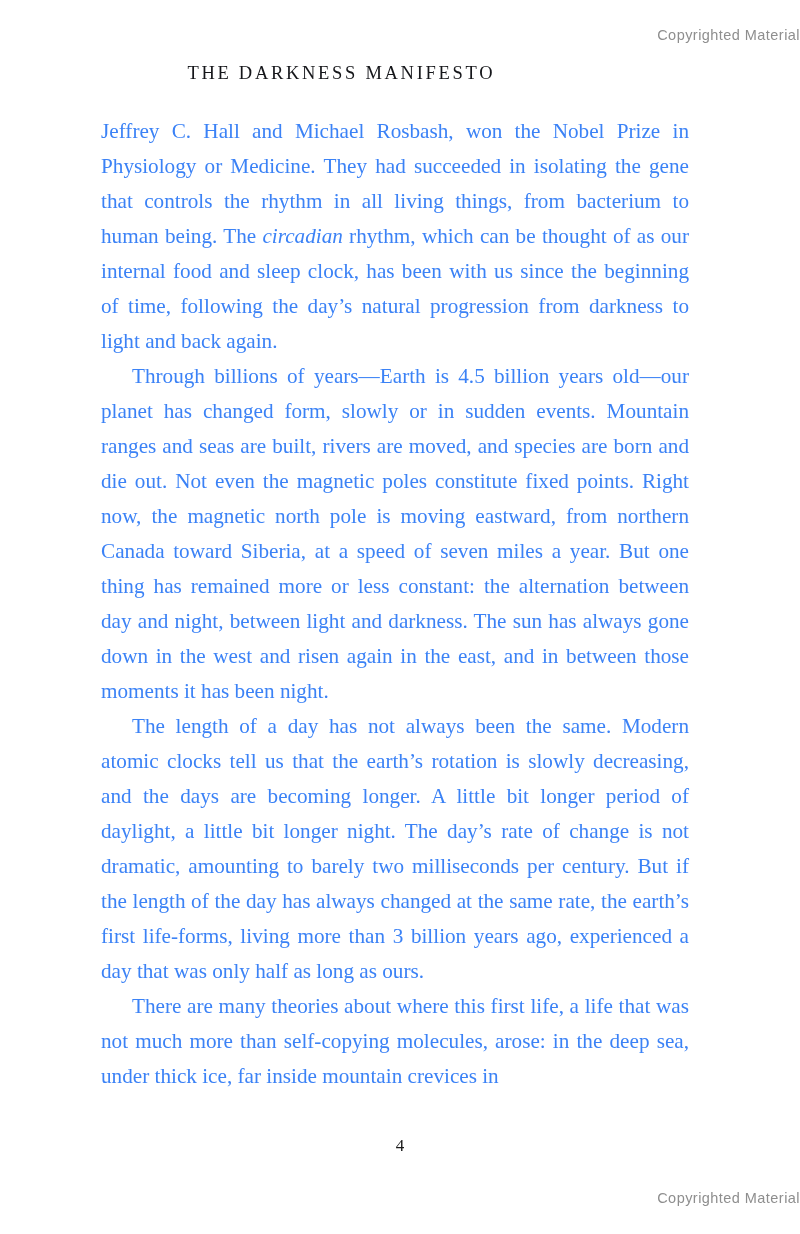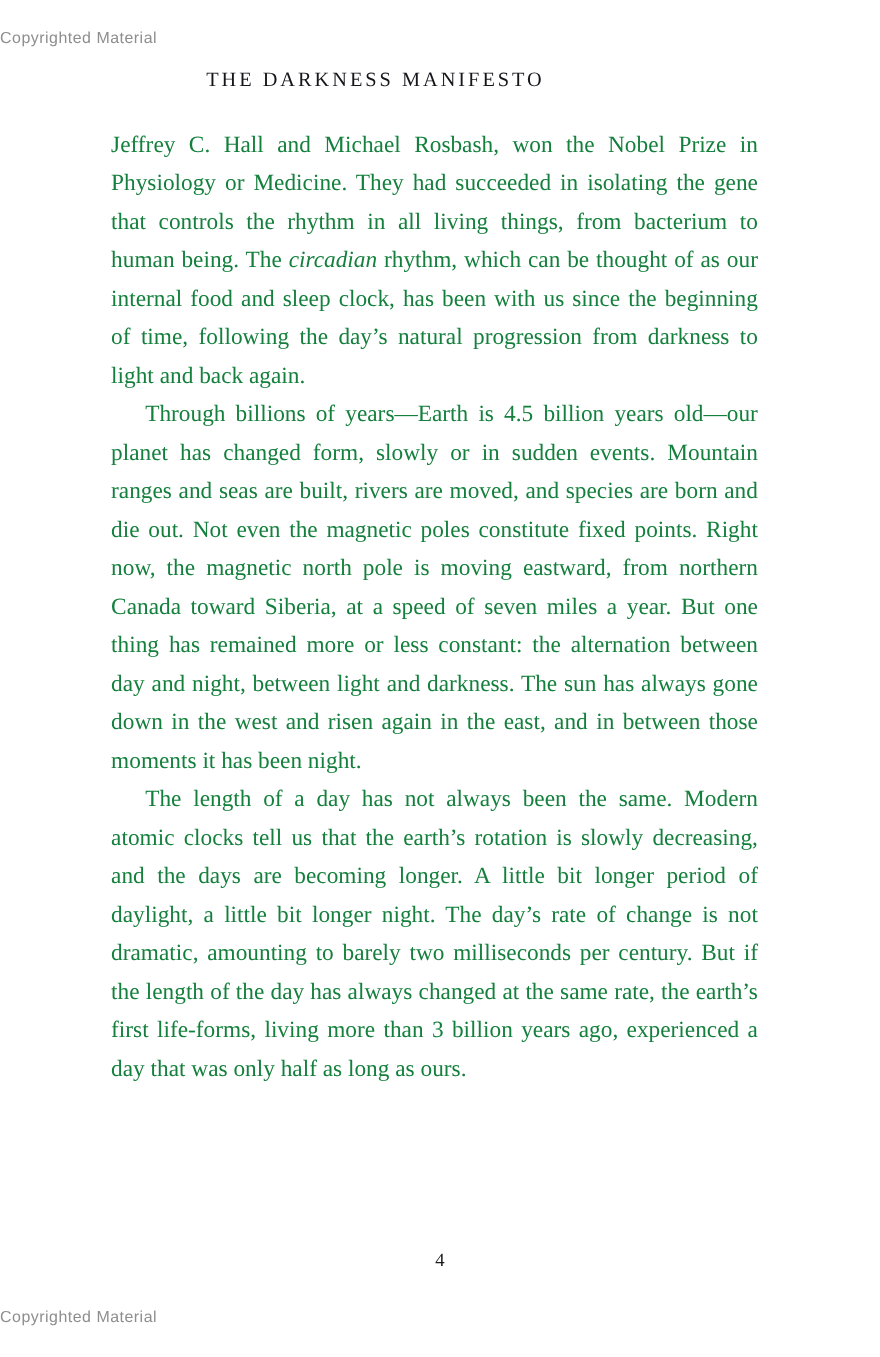--- a/index.html
+++ b/index.html
@@ -22,21 +22,21 @@
     inset: 0;
     width: 800px;
     height: 1234px;
   }
 
   
   .watermark {
     position: absolute;
     left: 0;
     width: 800px;
-    text-align: left;
+    text-align: right;
     font-family: "Liberation Sans", "DejaVu Sans", sans-serif;
     font-size: 14.5px;
     letter-spacing: 0.45px;
     color: #8e8e8e;
     white-space: nowrap;
   }
   .watermark-top { top: 27px; }
   .watermark-bottom { top: 1190px; }
 
   
@@ -60,21 +60,21 @@
     left: 101px;
     top: 114px;
     width: 588px;
   }
   .para {
     margin: 0;
     font-size: 21.2px;
     line-height: 35px;
     text-align: justify;
     text-justify: inter-word;
-    color: #15803d;
+    color: #3b82f6;
     hyphens: manual;
   }
   .para.indent {
     text-indent: 31px;
   }
   .para em {
     font-style: italic;
   }
 
   
@@ -98,20 +98,21 @@
   <div class="running-head">THE DARKNESS MANIFESTO</div>
 
   <div class="textblock">
 
     <p class="para"><span>Jeffrey C. Hall and Michael Rosbash, won the Nobel Prize in Physiology or Medicine. They had succeeded in isolating the gene that controls the rhythm in all living things, from bacterium to human being. The </span><em>circadian</em><span> rhythm, which can be thought of as our internal food and sleep clock, has been with us since the beginning of time, following the day’s natural progression from darkness to light and back again.</span></p>
 
     <p class="para indent">Through billions of years—Earth is 4.5 billion years old—our planet has changed form, slowly or in sudden events. Mountain ranges and seas are built, rivers are moved, and species are born and die out. Not even the magnetic poles constitute fixed points. Right now, the magnetic north pole is moving eastward, from northern Canada toward Siberia, at a speed of seven miles a year. But one thing has remained more or less constant: the alternation between day and night, between light and darkness. The sun has always gone down in the west and risen again in the east, and in between those moments it has been night.</p>
 
     <p class="para indent">The length of a day has not always been the same. Modern atomic clocks tell us that the earth’s rotation is slowly decreasing, and the days are becoming longer. A little bit longer period of daylight, a little bit longer night. The day’s rate of change is not dramatic, amounting to barely two milliseconds per century. But if the length of the day has always changed at the same rate, the earth’s first life-forms, living more than 3 billion years ago, experienced a day that was only half as long as ours.</p>
 
+    <p class="para indent">There are many theories about where this first life, a life that was not much more than self-copying molecules, arose: in the deep sea, under thick ice, far inside mountain crevices in</p>
 
   </div>
 
   <div class="folio">4</div>
 
   <div class="watermark watermark-bottom">Copyrighted Material</div>
 
 </div>
 
 </body></html>

